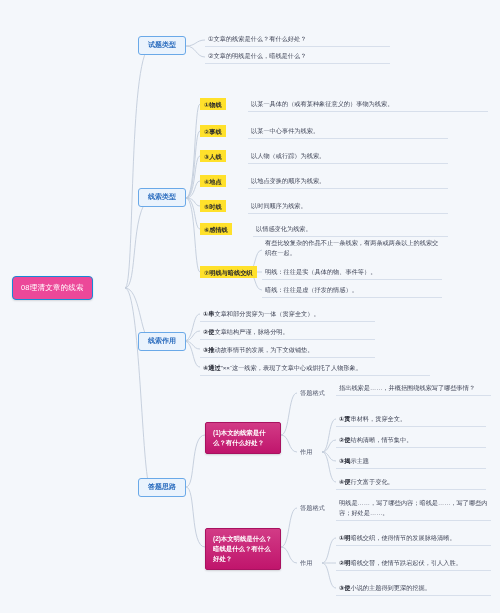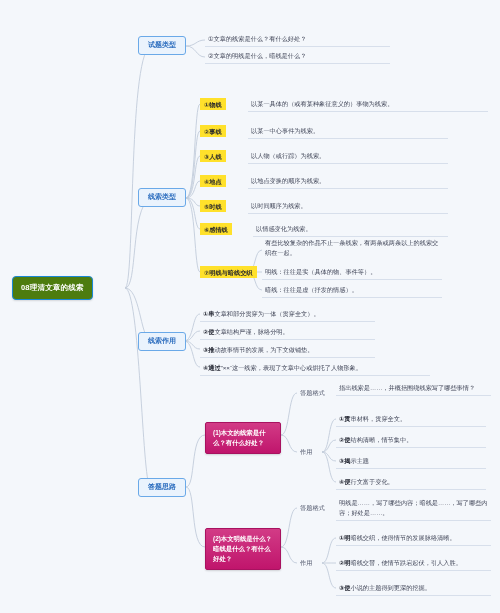--- a/index.html
+++ b/index.html
@@ -10,26 +10,26 @@
     overflow:hidden;
     position:relative;
   }
   #canvas{position:absolute;inset:0;width:500px;height:613px;}
   svg.links{position:absolute;left:0;top:0;width:500px;height:613px;pointer-events:none;}
 
   .node{position:absolute;box-sizing:border-box;}
 
   
   .root{
-    background:#4d7c0f;
+    background:#ec4899;
     border:1px solid #1888d6;
     border-radius:4px;
     color:#ffffff;
     font-size:7.5px;
-    font-weight:bold;
+    font-weight:normal;
     padding:6px 8px;
     letter-spacing:.2px;
     white-space:nowrap;
     box-shadow:0 1px 2px rgba(0,0,0,.13);
   }
 
   
   .cat{
     background:#eaf3fd;
     border:1px solid #6aa9e8;

